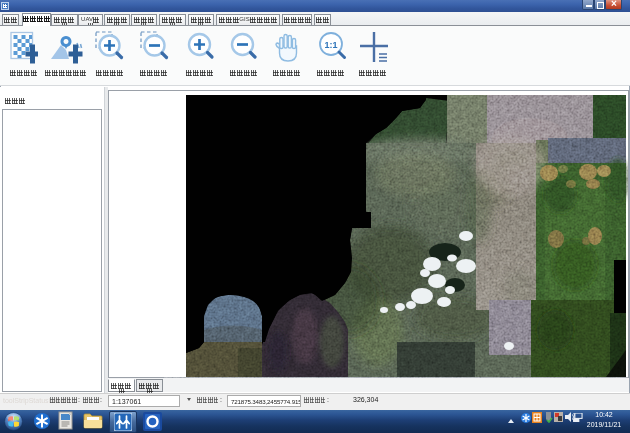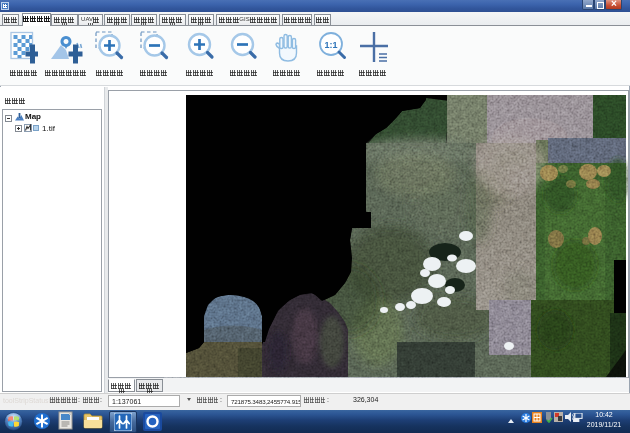--- a/index.html
+++ b/index.html
@@ -156,38 +156,20 @@
 <div class="abs zs" style="left:186px;top:70px"><b class="z"></b><b class="z"></b><b class="z"></b><b class="z"></b></div>
 <div class="abs zs" style="left:230px;top:70px"><b class="z"></b><b class="z"></b><b class="z"></b><b class="z"></b></div>
 <div class="abs zs" style="left:273px;top:70px"><b class="z"></b><b class="z"></b><b class="z"></b><b class="z"></b></div>
 <div class="abs zs" style="left:317px;top:70px"><b class="z"></b><b class="z"></b><b class="z"></b><b class="z"></b></div>
 <div class="abs zs" style="left:359px;top:70px"><b class="z"></b><b class="z"></b><b class="z"></b><b class="z"></b></div>
 </div>
 
 <div class="abs" id="lpanel"></div>
 <div class="abs zs" id="lcap"><b class="z"></b><b class="z"></b><b class="z"></b></div>
 <div class="abs" id="tree"></div>
-<div class="abs" id="treedata" style="left:0;top:0;width:104px;height:300px">
- <div class="abs" style="left:5px;top:115px;width:7px;height:7px;border:1px solid #848a92;background:#fff"></div>
- <div class="abs" style="left:7px;top:118px;width:3px;height:1px;background:#333"></div>
- <svg class="abs" style="left:15px;top:113px" width="9" height="9" viewBox="0 0 9 9">
-  <polygon points="0,7.5 2.7,3.5 4.5,5.5 6.3,2 9,7.5" fill="#4a7fc0"></polygon>
-  <rect x="3.6" y="0" width="1.8" height="5" fill="#2e5f9a"></rect>
- </svg>
- <div class="abs" style="left:25px;top:112px;font-size:8px;font-weight:bold;color:#111">Map</div>
- <div class="abs" style="left:15px;top:125px;width:7px;height:7px;border:1px solid #848a92;background:#fff"></div>
- <div class="abs" style="left:17px;top:128px;width:3px;height:1px;background:#333"></div>
- <div class="abs" style="left:18px;top:127px;width:1px;height:3px;background:#333"></div>
- <div class="abs" style="left:24px;top:124px;width:8px;height:8px;border:1px solid #8a9cb0;background:#fff"></div>
- <svg class="abs" style="left:24px;top:124px" width="8" height="8" viewBox="0 0 8 8">
-        <path d="M1.5 6.5 L3 2.5 L4 4.5 L6.5 1 L6.5 6.5" fill="none" stroke="#333" stroke-width="1.1"></path>
-      </svg>
- <div class="abs" style="left:33px;top:125px;width:6px;height:6px;background:#b8d4ec;border:1px solid #7aa2c8"></div>
- <div class="abs" style="left:42px;top:124px;font-size:8px;color:#111">1.tif</div>
-</div>
   </div>
 <div class="abs" id="splitter"></div>
 <div class="abs" id="mappanel"></div>
 <svg class="abs" id="mapsvg" style="left:108px;top:91px" width="520" height="287" viewBox="108 91 520 287">
 <defs>
 <filter id="nz" x="-5%" y="-5%" width="110%" height="110%">
  <feTurbulence type="fractalNoise" baseFrequency="0.5" numOctaves="3" seed="11" stitchTiles="stitch"></feTurbulence>
  <feColorMatrix type="saturate" values="0"></feColorMatrix>
  <feComponentTransfer>
           <feFuncR type="linear" slope="1" intercept="-0.13"></feFuncR>

